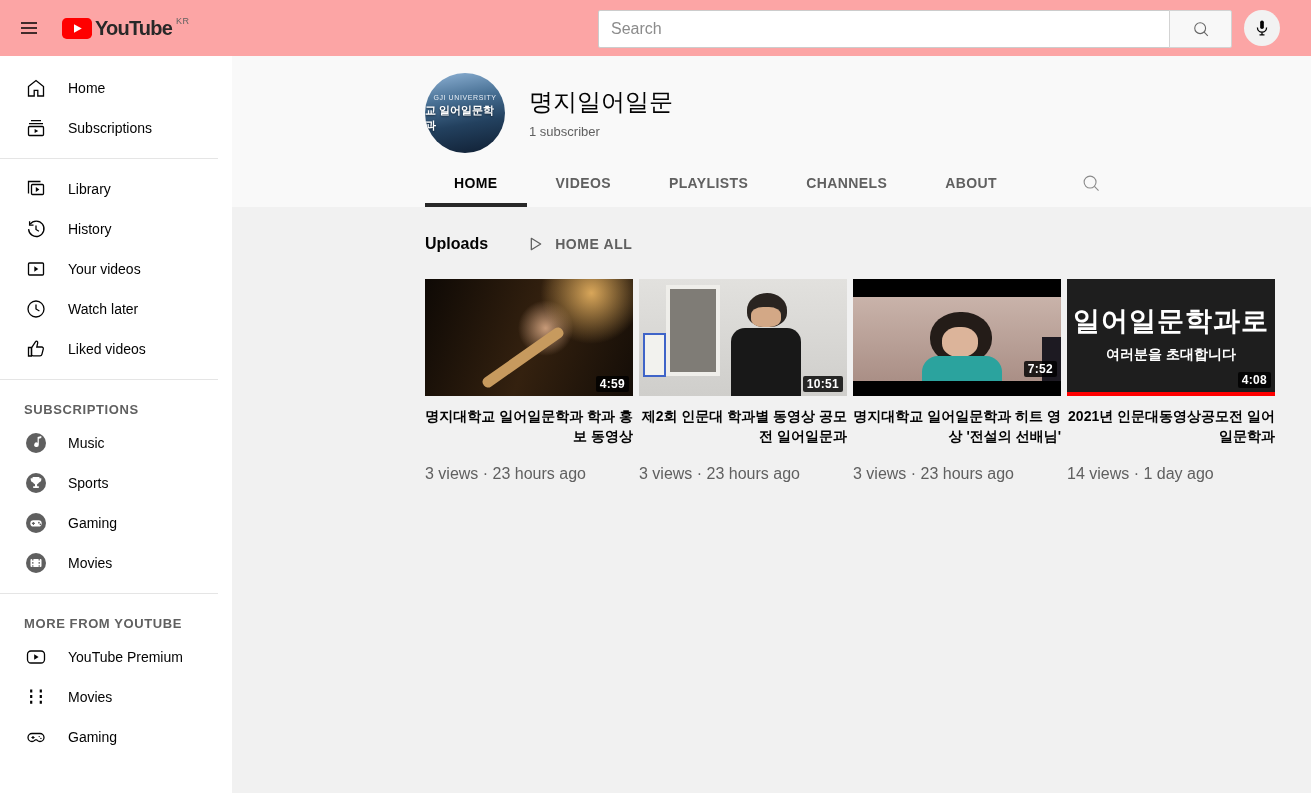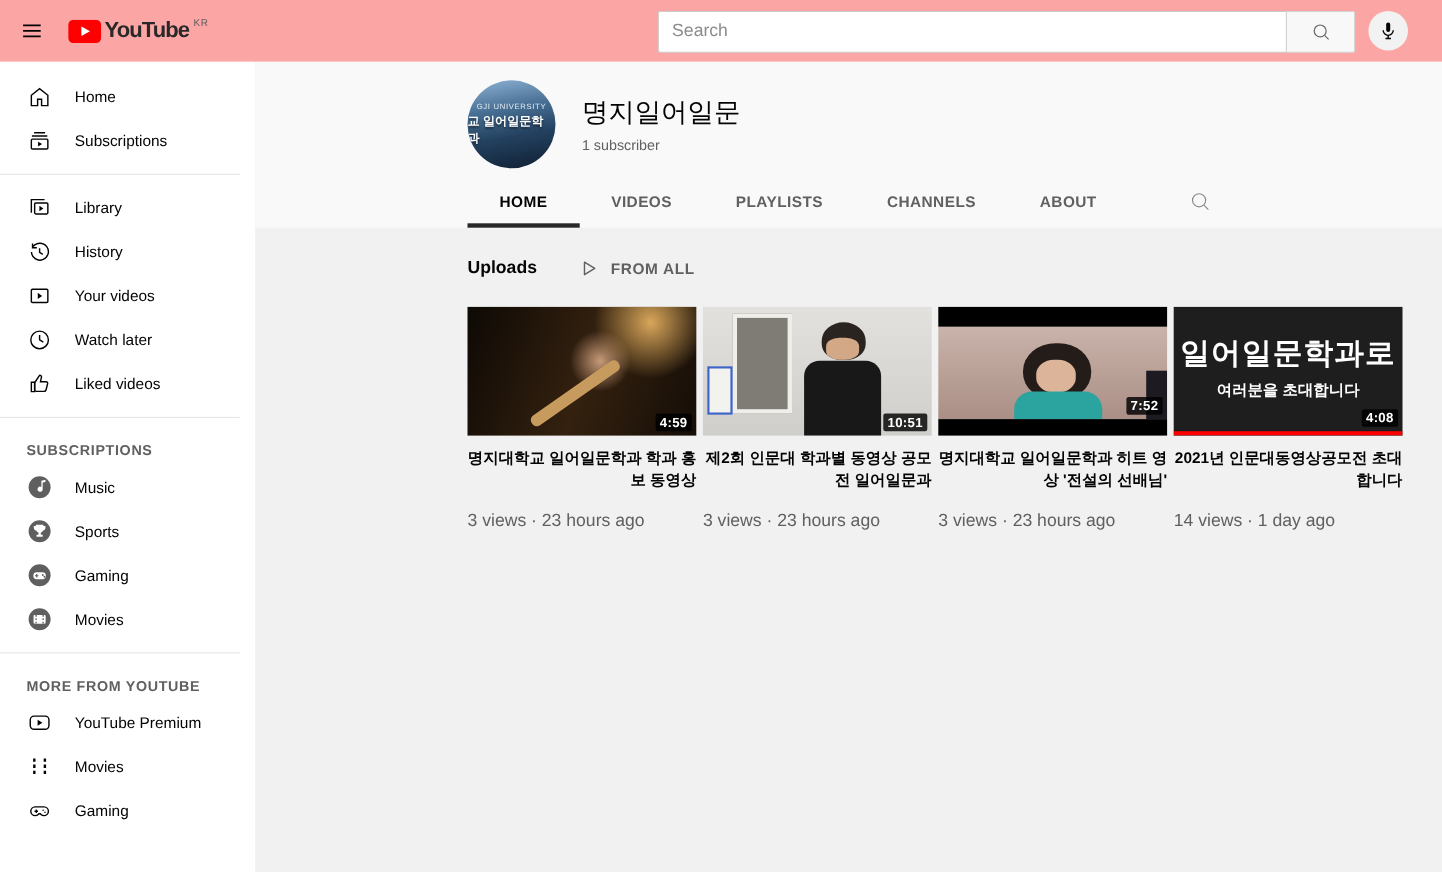--- a/index.html
+++ b/index.html
@@ -318,21 +318,21 @@
 
     <div class="content">
       <div class="up-row">
         <div class="up-title">Uploads</div>
         <div class="playall">
           <span class="ic">
               <svg width="22" height="22" viewBox="0 0 24 24">
                 <path d="M8 5.8 18.2 12 8 18.2Z" fill="none" stroke="#606060" stroke-width="1.4" stroke-linejoin="round"></path>
               </svg>
             </span>
-          <span class="pl-lbl">FROM ALL</span>
+          <span class="pl-lbl">HOME ALL</span>
         </div>
       </div>
 
       <div class="cards">
 
         <div class="card">
           <div class="thumb thumb1">
             <div class="stick"></div>
             <span class="dur">4:59</span>
           </div>
@@ -365,20 +365,20 @@
           <div class="v-meta">3 views · 23 hours ago</div>
         </div>
 
         <div class="card">
           <div class="thumb thumb4 watched">
             <span class="t1">일어일문학과로</span>
             <span class="t2">여러분을 초대합니다</span>
             <span class="dur">4:08</span>
             <div class="progress"></div>
           </div>
-          <div class="v-title">2021년 인문대동영상공모전 초대합니다</div>
+          <div class="v-title">2021년 인문대동영상공모전 일어일문학과</div>
           <div class="v-meta">14 views · 1 day ago</div>
         </div>
 
       </div>
     </div>
   </div>
 </div>
 
 </body></html>

